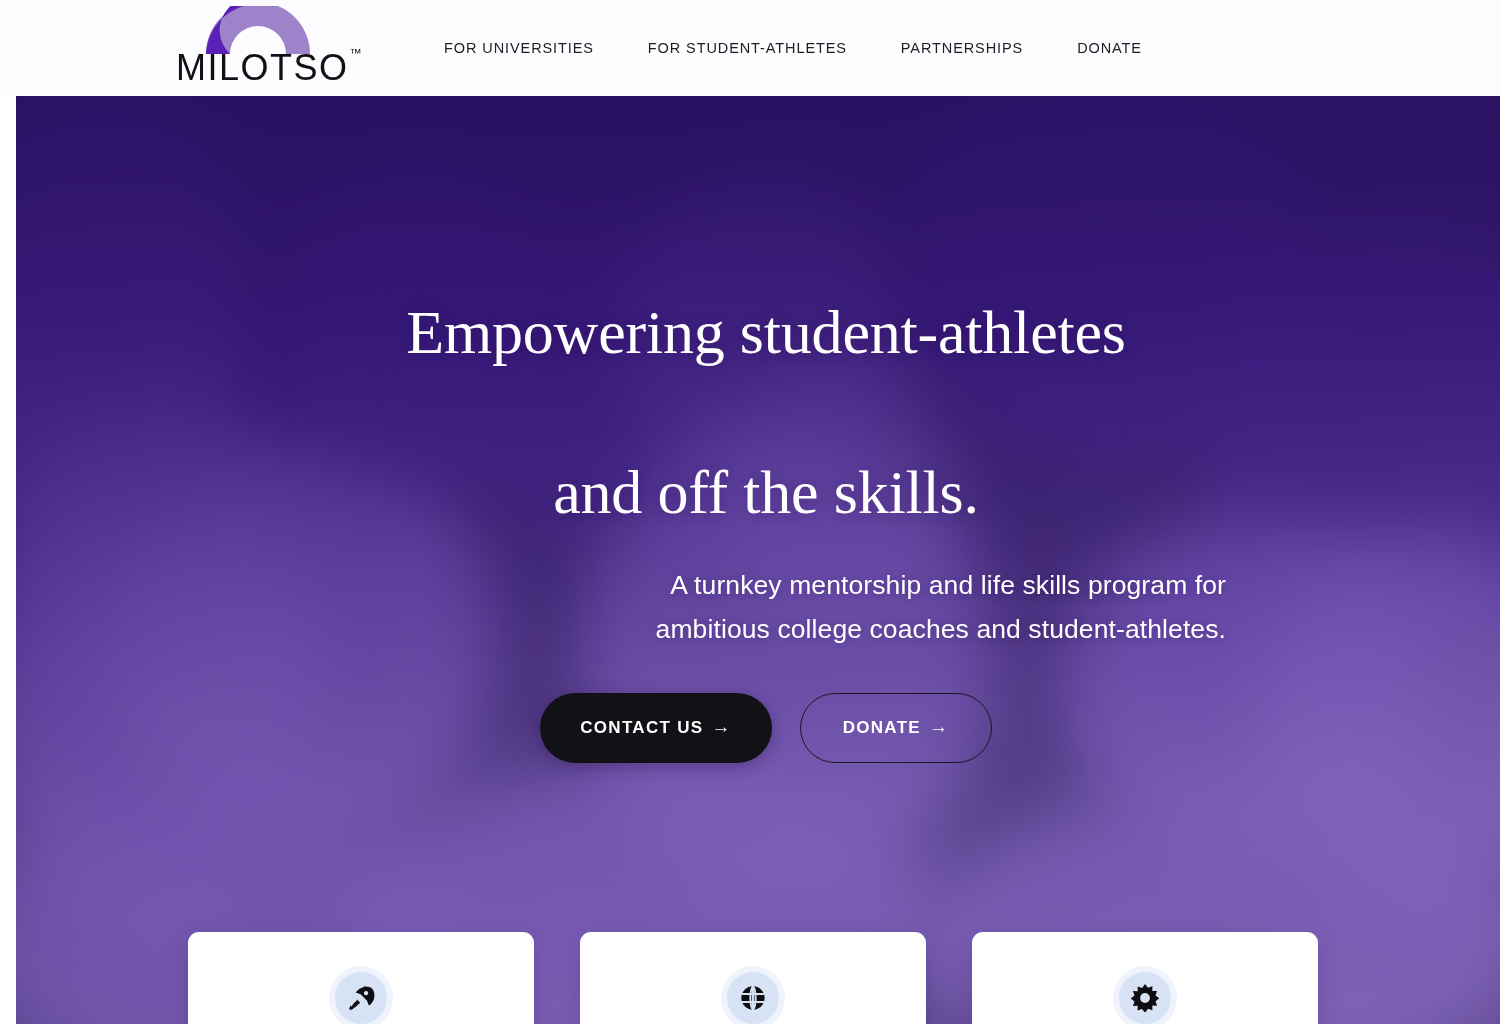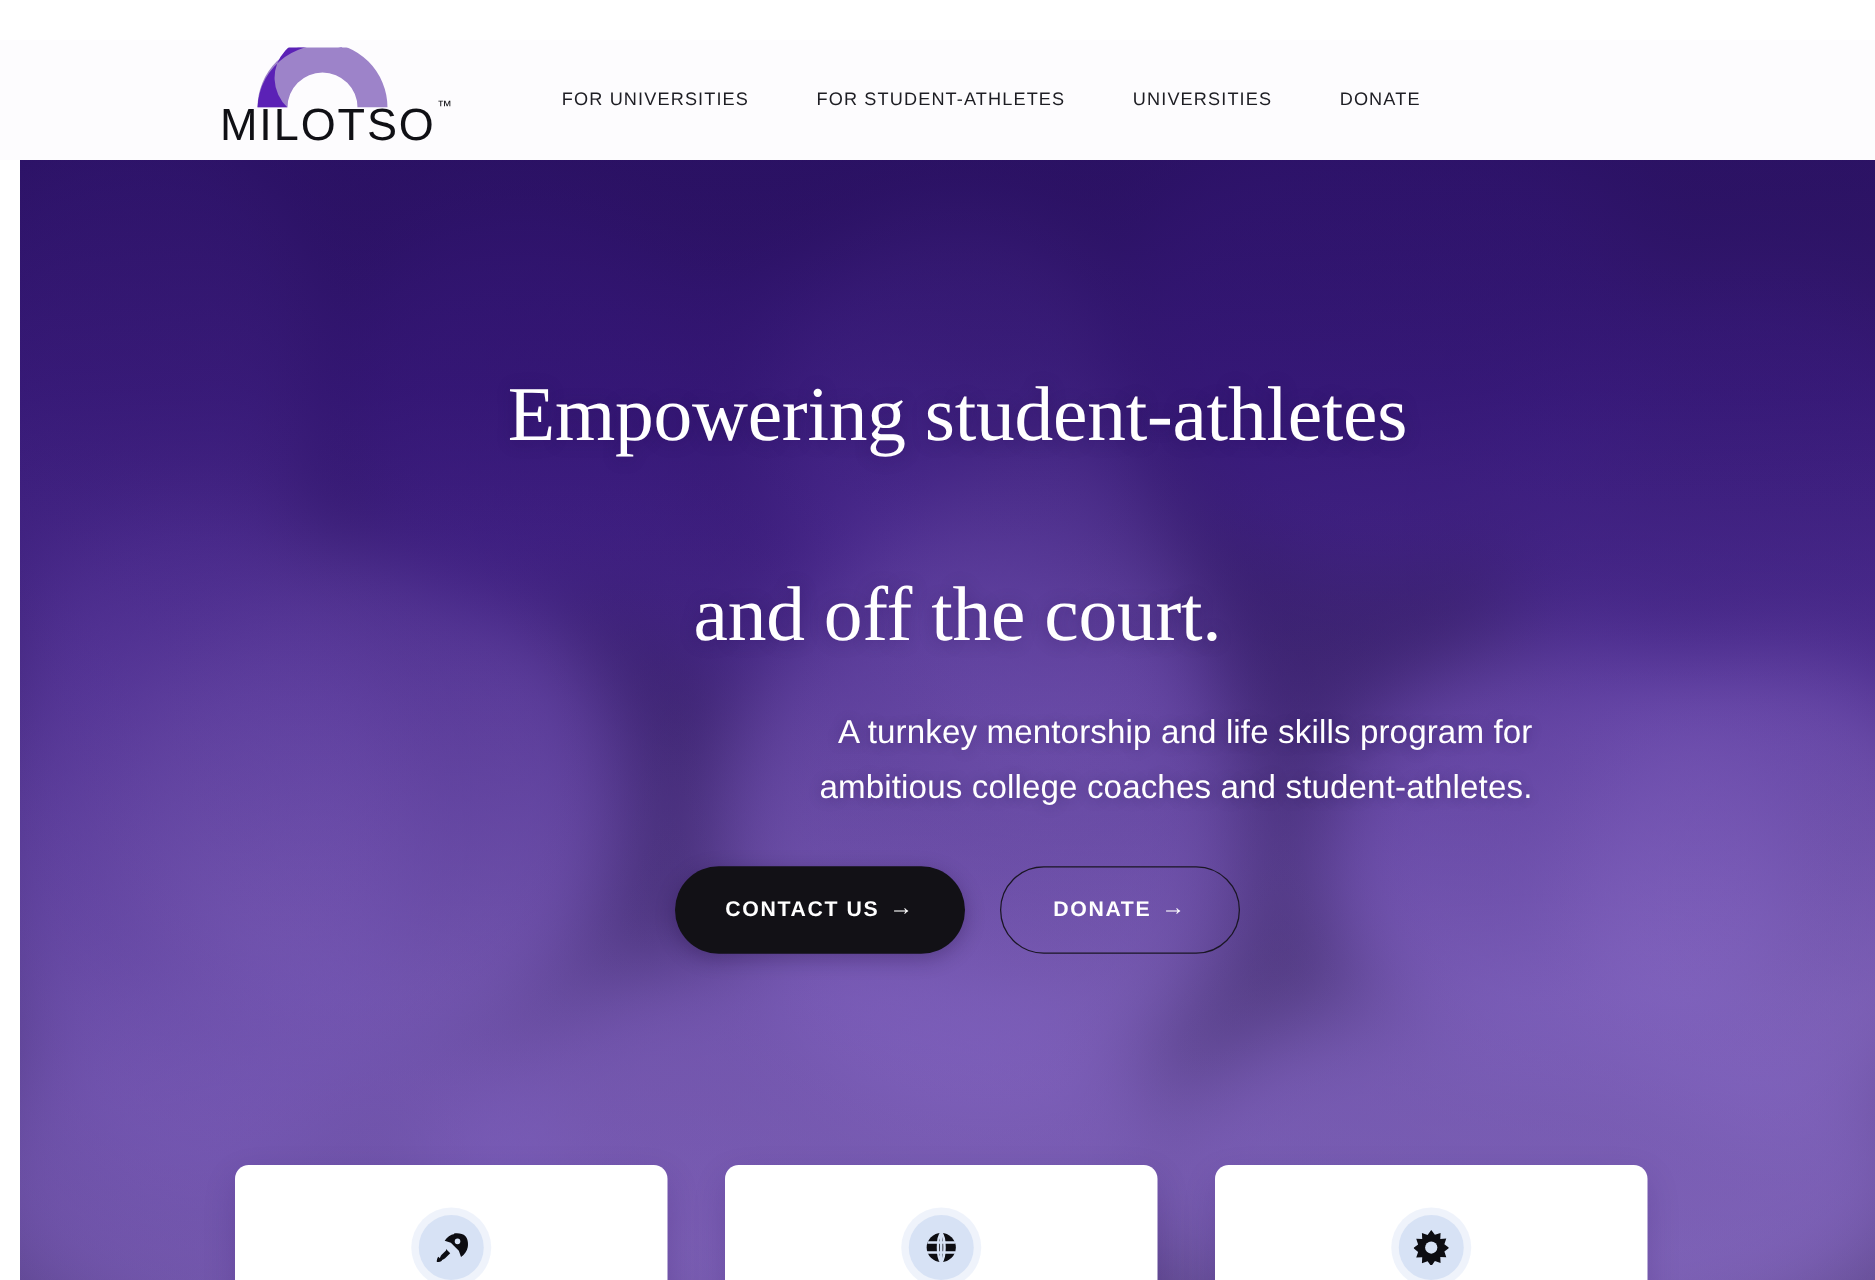--- a/index.html
+++ b/index.html
@@ -7,21 +7,21 @@
   body {
     font-family:"Liberation Sans", sans-serif;
     background:#ffffff;
   }
   .page { position:relative; width:1500px; height:1024px; overflow:hidden; }
 
   
   .header {
     position:absolute; top:0; left:0; width:1500px; height:96px;
     background:#fdfcfe; z-index:40;
-    display:flex; align-items:center;margin-top:32px;
+    display:flex; align-items:center;
   }
   .logo-wrap {
     position:absolute; left:176px; top:6px;
     width:200px; height:86px;
   }
   .logo-arch { position:absolute; left:26px; top:0px; width:112px; height:48px; }
   .logo-word {
     position:absolute; left:0px; top:44px;
     font-size:36px; letter-spacing:1.5px; font-weight:300;
     color:#101015; line-height:1;
@@ -156,21 +156,21 @@
         <path d="M4 48 A52 52 0 0 1 108 48 L84 48 A28 28 0 0 0 28 48 Z" fill="#9d83c9"></path>
         <path d="M4 48 A52 52 0 0 1 72 0.6 A28 28 0 0 0 28 48 Z" fill="#5b21b6"></path>
       </svg>
       <div class="logo-word"><span>MILOTSO</span><span class="logo-tm">™</span></div>
     </a>
 
     <nav class="nav">
       <div class="nav-inner">
         <a class="nav-item" href="#">FOR UNIVERSITIES</a>
         <a class="nav-item" href="#">FOR STUDENT-ATHLETES</a>
-        <a class="nav-item" href="#">UNIVERSITIES</a>
+        <a class="nav-item" href="#">PARTNERSHIPS</a>
         <a class="nav-item" href="#">DONATE</a>
       </div>
     </nav>
   </div>
 
   <div class="hero">
 
     <div class="hero-photo">
       <div class="blobs">
 
@@ -192,21 +192,21 @@
         <div class="blob" style="left:60px;   top:420px;  width:230px; height:250px; background:#b49ddd; opacity:.5;"></div>
       </div>
       <div class="duotone-overlay"></div>
       <div class="hero-tint"></div>
     </div>
 
     <div class="hero-content">
       <h1 class="hero-h1">
         <span>Empowering student-athletes</span><br>
         <br>
-        <span>and off the court.</span>
+        <span>and off the skills.</span>
       </h1>
 
       <p class="hero-sub">
         <span>A turnkey mentorship and life skills program for</span><br>
         <b>ambitious</b><span> college coaches and student-athletes.</span>
       </p>
 
       <div class="hero-cta">
         <a class="btn btn-primary" href="#">
           <span>CONTACT US</span>

